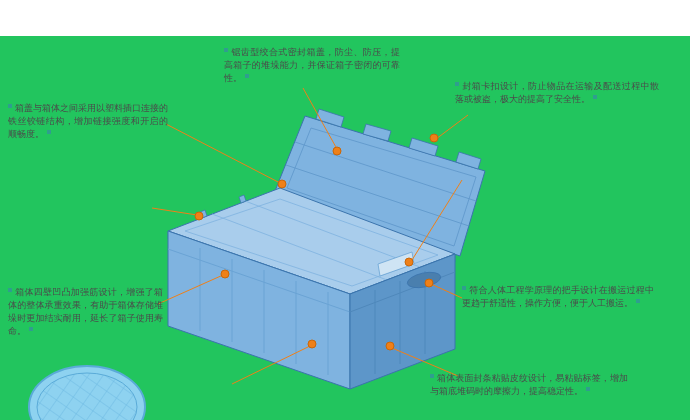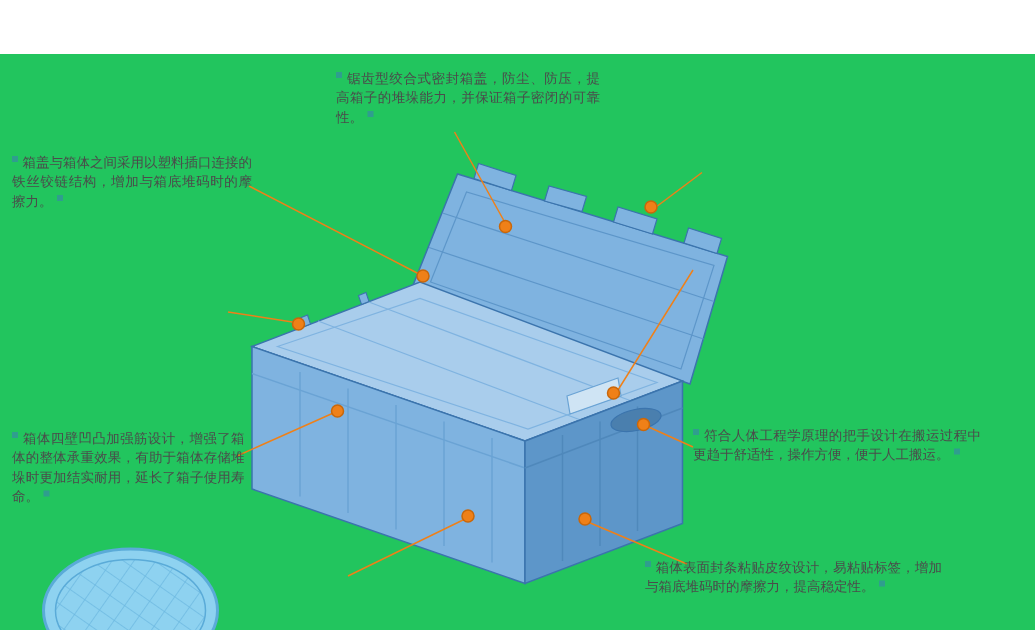--- a/index.html
+++ b/index.html
@@ -120,18 +120,19 @@
       <circle cx="199" cy="180" r="4"></circle>
       <circle cx="409" cy="226" r="4"></circle>
       <circle cx="225" cy="238" r="4"></circle>
       <circle cx="429" cy="247" r="4"></circle>
       <circle cx="312" cy="308" r="4"></circle>
       <circle cx="390" cy="310" r="4"></circle>
     </g>
   </svg>
 
   <div class="callout c1">锯齿型绞合式密封箱盖，防尘、防压，提高箱子的堆垛能力，并保证箱子密闭的可靠性。</div>
-  <div class="callout c3">箱盖与箱体之间采用以塑料插口连接的铁丝铰链结构，增加与箱底堆码时的摩擦力。</div>
+  <div class="callout c2">封箱卡扣设计，防止物品在运输及配送过程中散落或被盗，极大的提高了安全性。</div>
+  <div class="callout c3">箱盖与箱体之间采用以塑料插口连接的铁丝铰链结构，增加链接强度和开启的顺畅度。</div>
   <div class="callout c7">符合人体工程学原理的把手设计在搬运过程中更趋于舒适性，操作方便，便于人工搬运。</div>
   <div class="callout c6">箱体四壁凹凸加强筋设计，增强了箱体的整体承重效果，有助于箱体存储堆垛时更加结实耐用，延长了箱子使用寿命。</div>
   <div class="callout c9">箱体表面封条粘贴皮纹设计，易粘贴标签，增加与箱底堆码时的摩擦力，提高稳定性。</div>
 
 </div>
 
 </body></html>

